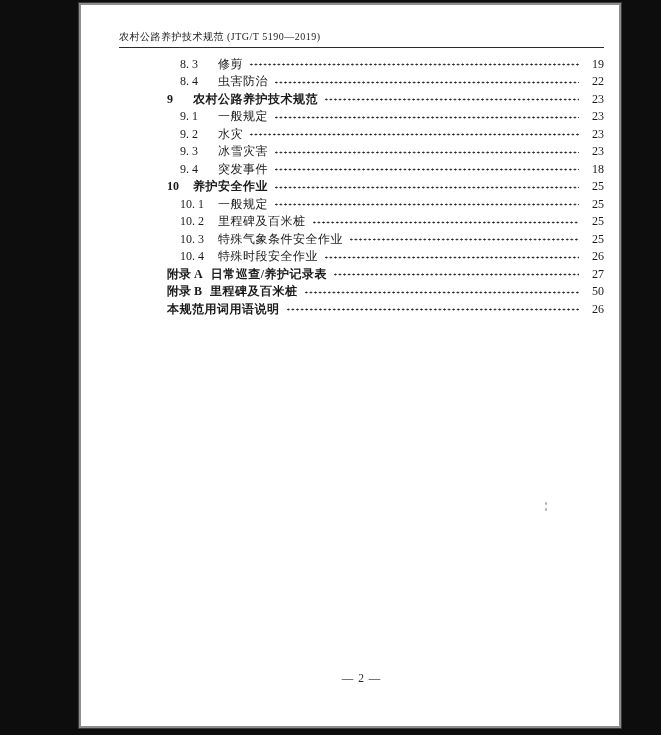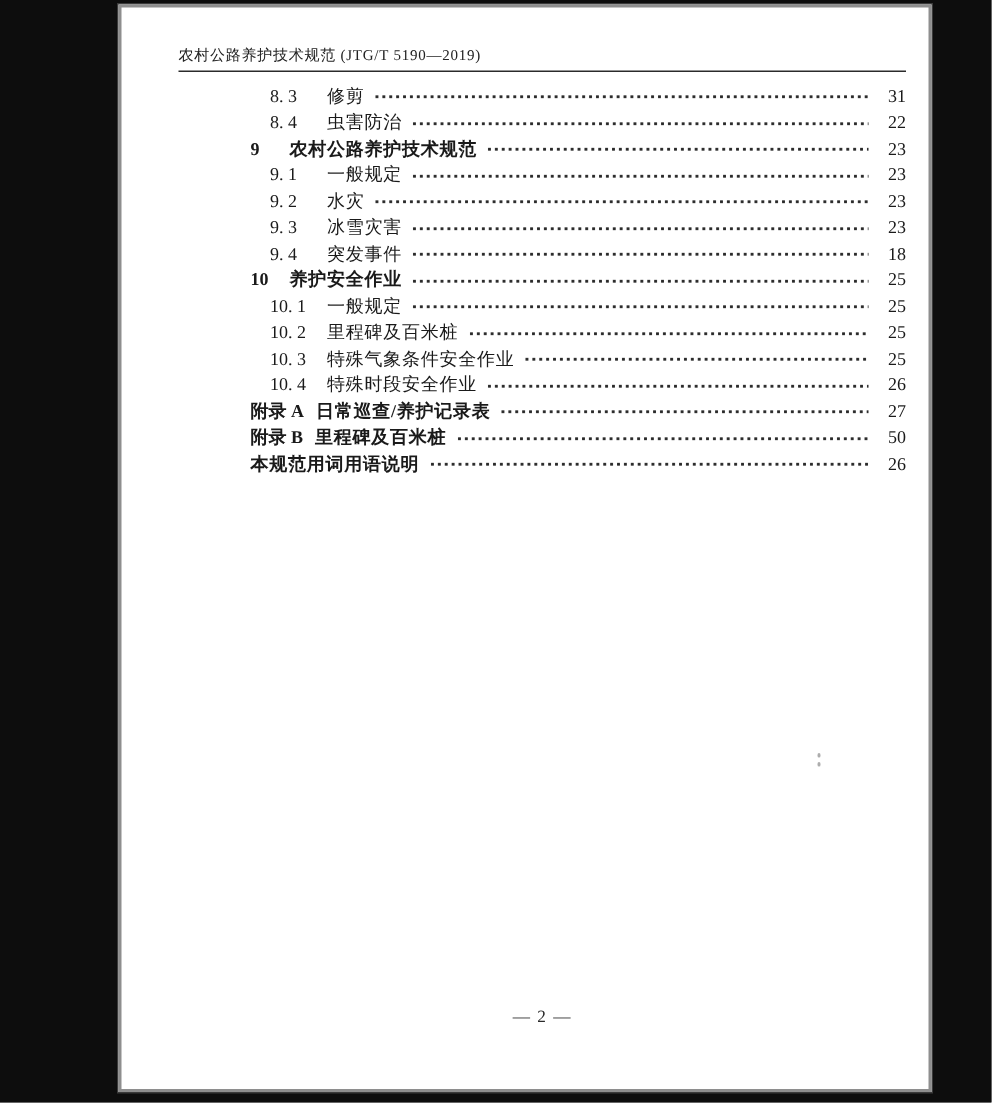--- a/index.html
+++ b/index.html
@@ -120,21 +120,21 @@
 
       <div class="running-header">农村公路养护技术规范 (JTG/T 5190—2019)</div>
       <hr class="header-rule">
 
       <div class="toc">
 
         <div class="toc-row lvl2">
           <span class="num">8. 3</span>
           <span class="title">修剪</span>
           <span class="leader"></span>
-          <span class="pagenum">31</span>
+          <span class="pagenum">19</span>
         </div>
 
         <div class="toc-row lvl2">
           <span class="num">8. 4</span>
           <span class="title">虫害防治</span>
           <span class="leader"></span>
           <span class="pagenum">22</span>
         </div>
 
         <div class="toc-row lvl1">

